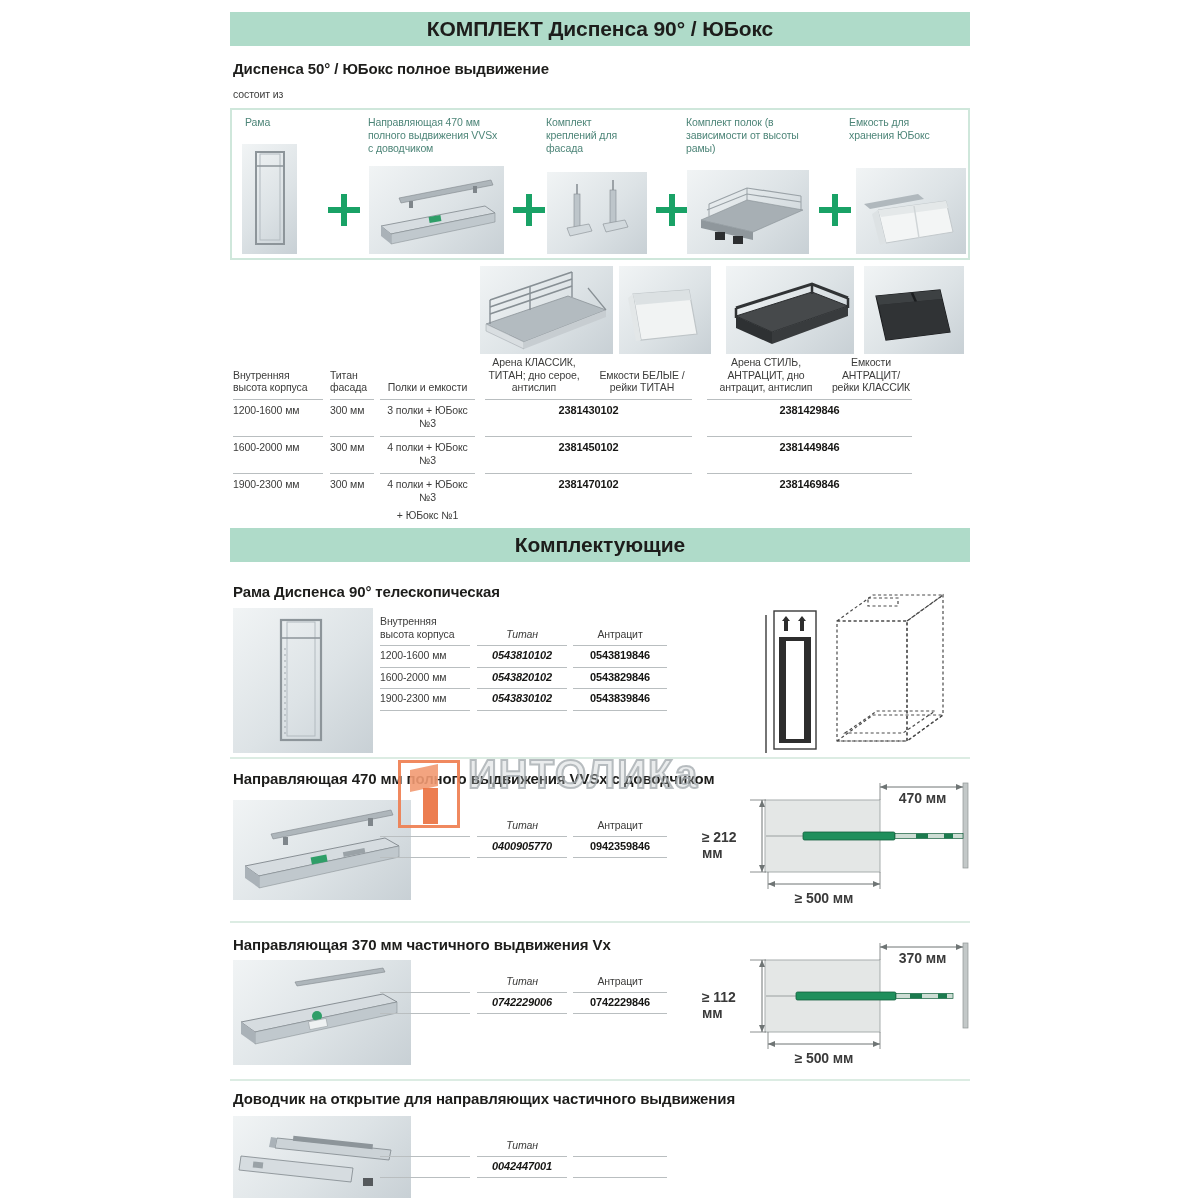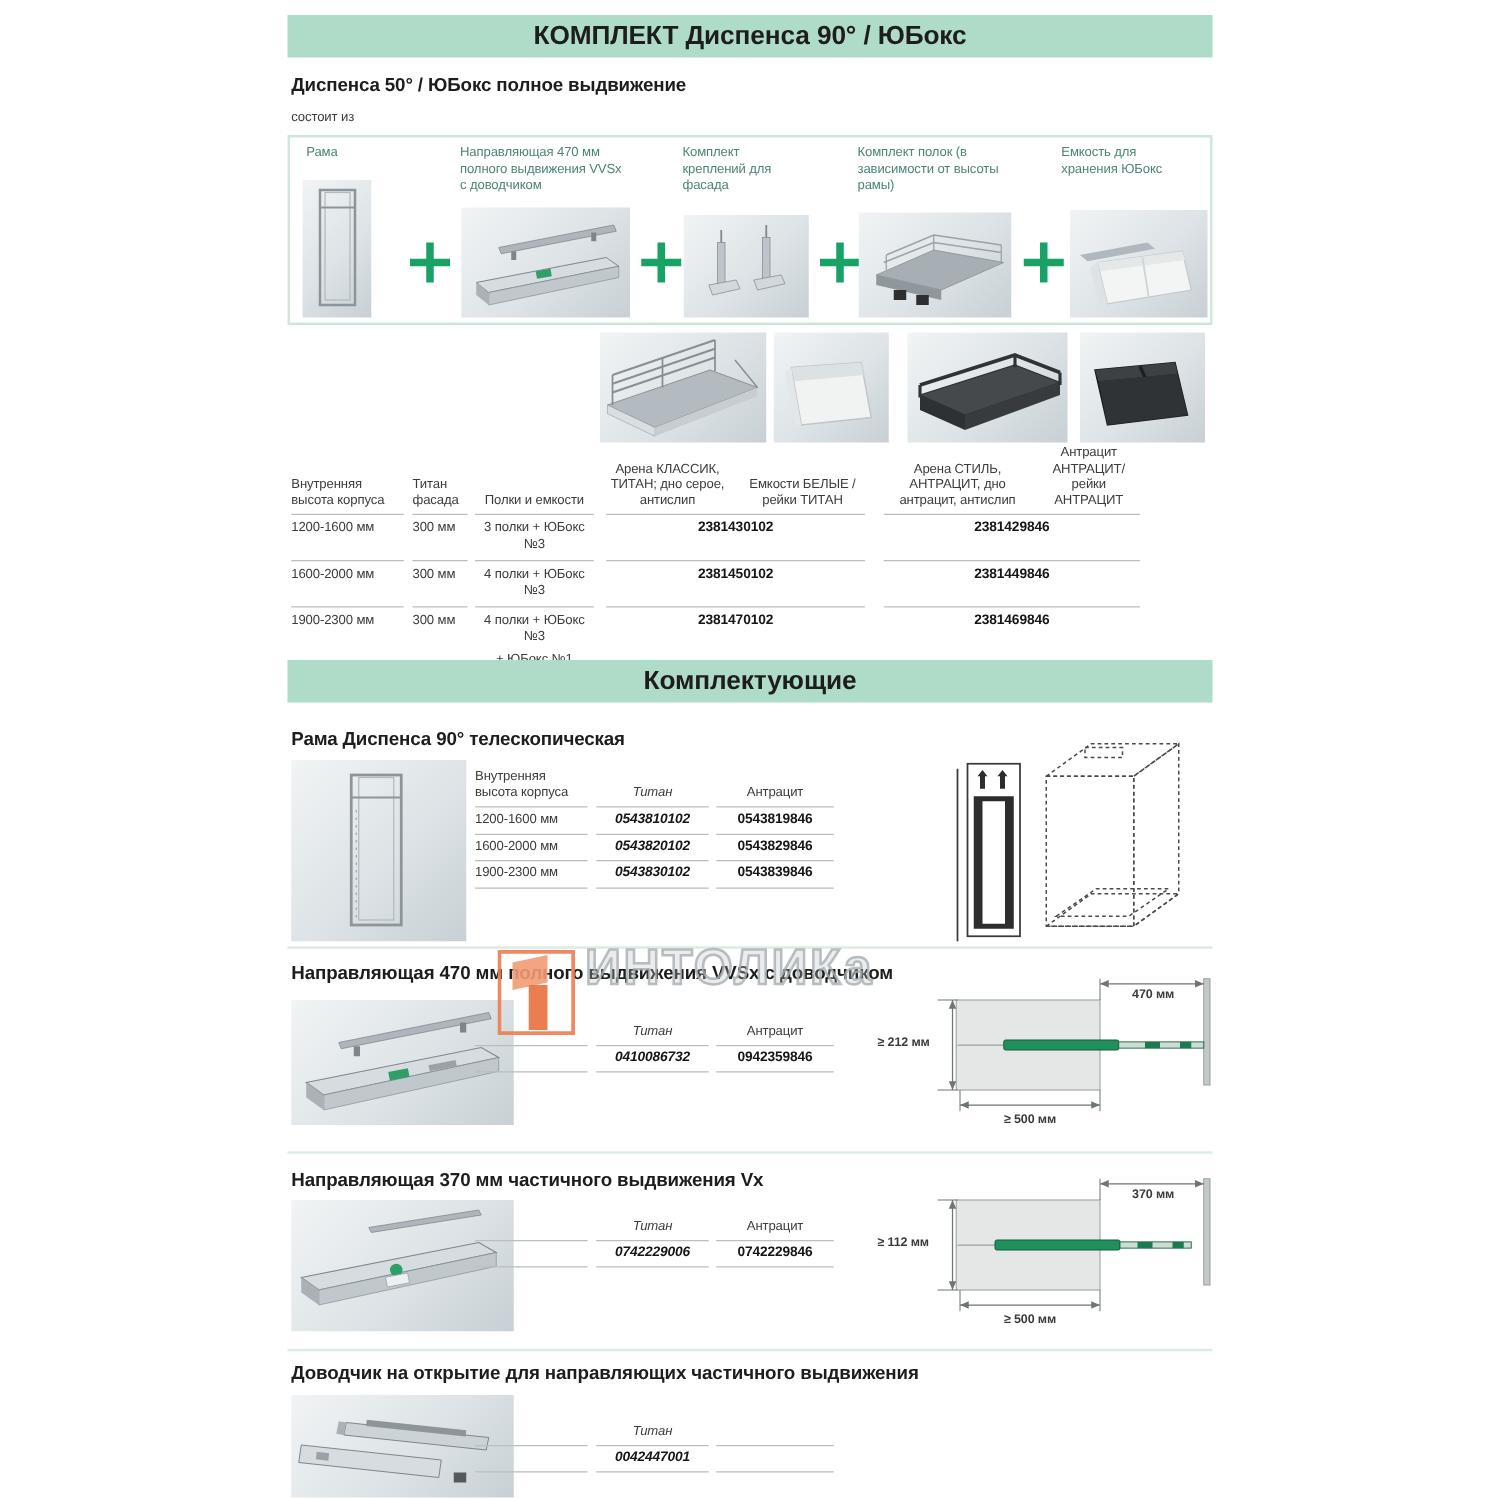--- a/index.html
+++ b/index.html
@@ -47,21 +47,21 @@
   .acc .row{display:flex;}
   .acc .c{box-sizing:border-box;border-bottom:1px solid #b9bec0;padding:3px 0 5px;
     display:flex;align-items:flex-end;justify-content:center;line-height:12.5px;}
   .acc .cl{width:90px;margin-right:7px;justify-content:flex-start;}
   .acc .cm{width:90px;margin-right:6px;font-style:italic;}
   .acc .ce{width:94px;}
   
   .sep{position:absolute;left:230px;width:740px;height:2px;background:#dcece3;}
   
   .diagram{position:absolute;width:272px;height:135px;}
-  .dim{position:absolute;font-size:10px;font-weight:bold;color:#3a3a3a;}
+  .dim{position:absolute;font-size:14px;font-weight:bold;color:#3a3a3a;}
   
   .wm-text{
     position:absolute;left:468px;top:752px;font-size:40px;font-weight:bold;letter-spacing:2px;
     color:rgba(185,191,195,0.30);-webkit-text-stroke:2px rgba(168,174,178,0.8);z-index:6;
   }
   .wm-logo{position:absolute;left:398px;top:760px;z-index:6;}
 </style>
 </head>
 <body>
 
@@ -184,21 +184,21 @@
   <div class="row hdr">
     <div class="c c1">Внутренняя высота корпуса</div>
     <div class="c c2">Титан фасада</div>
     <div class="c c3">Полки и емкости</div>
     <div class="c c4">
       <span class="cap" style="width:98px">Арена КЛАССИК, ТИТАН; дно серое, антислип</span>
       <span class="cap" style="width:100px">Емкости БЕЛЫЕ / рейки ТИТАН</span>
     </div>
     <div class="c c5">
       <span class="cap" style="width:118px">Арена СТИЛЬ, АНТРАЦИТ, дно антрацит, антислип</span>
-      <span class="cap" style="width:82px">Антрацит АНТРАЦИТ/ рейки АНТРАЦИТ</span>
+      <span class="cap" style="width:82px">Емкости АНТРАЦИТ/ рейки КЛАССИК</span>
     </div>
   </div>
   <div class="row dr">
     <div class="c c1">1200-1600 мм</div>
     <div class="c c2">300 мм</div>
     <div class="c c3">3 полки + ЮБокс №3</div>
     <div class="c c4 art">2381430102</div>
     <div class="c c5 art">2381429846</div>
   </div>
   <div class="row dr">
@@ -293,21 +293,21 @@
   </svg>
 </div>
 <div class="acc" style="top:812px">
   <div class="row" style="height:25px">
     <div class="c cl"></div>
     <div class="c cm">Титан</div>
     <div class="c ce">Антрацит</div>
   </div>
   <div class="row" style="height:21px">
     <div class="c cl"></div>
-    <div class="c cm art">0410086732</div>
+    <div class="c cm art">0400905770</div>
     <div class="c ce art">0942359846</div>
   </div>
 </div>
 <div class="diagram" style="left:700px;top:773px">
   <svg width="272" height="135" viewBox="0 0 272 135">
     <rect x="65" y="27" width="115" height="72" fill="#e4e7e6" stroke="#a7adad" stroke-width="1"></rect>
     <rect x="263" y="10" width="5" height="85" fill="#c3c8c8" stroke="#8f9595" stroke-width="0.7"></rect>
     <line x1="66" y1="63" x2="103" y2="63" stroke="#9aa0a0" stroke-width="1"></line>
     <rect x="103" y="59" width="92" height="8" rx="1.5" fill="#1f8f5c" stroke="#135f3c" stroke-width="0.8"></rect>
     <rect x="195" y="60.5" width="68" height="5" fill="#cdddd4" stroke="#135f3c" stroke-width="0.7"></rect>

